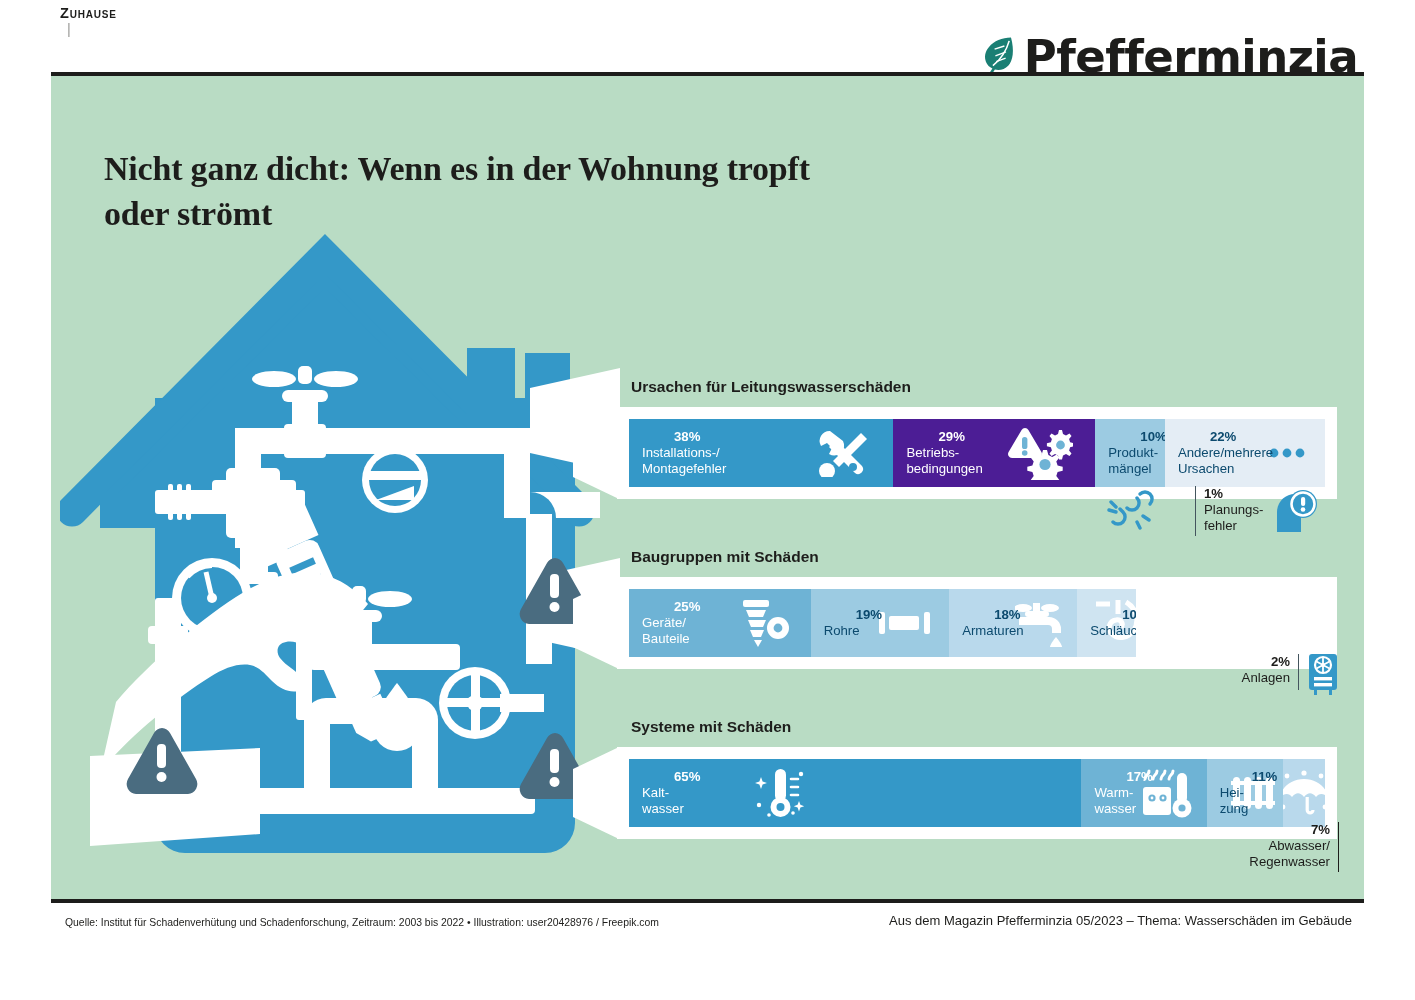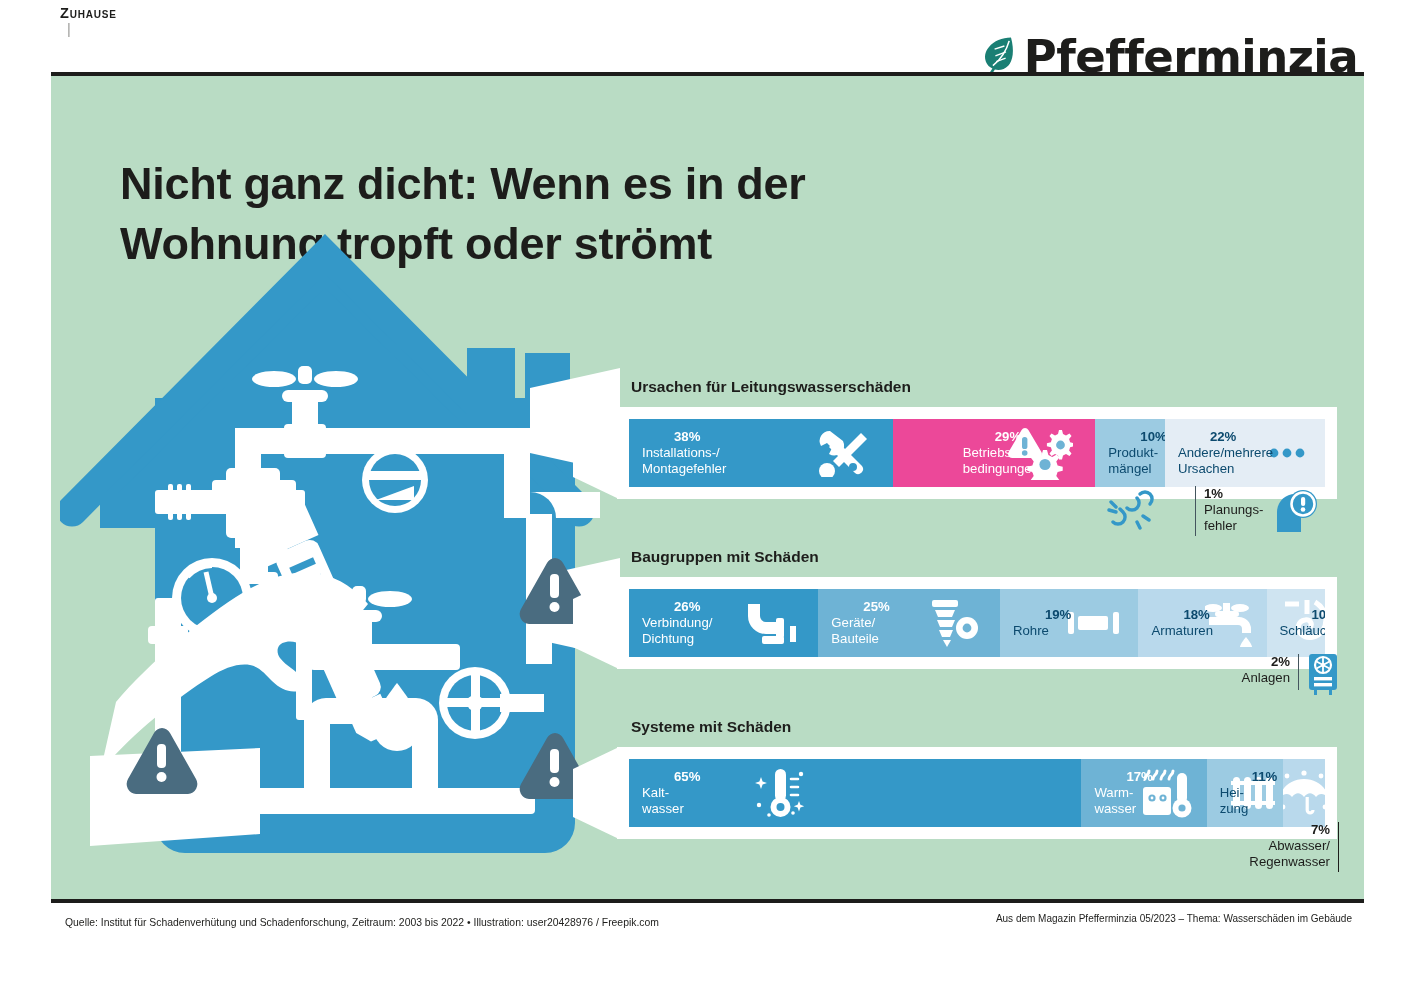--- a/index.html
+++ b/index.html
@@ -23,22 +23,22 @@
     display:flex;align-items:center;gap:6px;}
   .logo-word{font-family:"DejaVu Sans",sans-serif;font-weight:700;font-size:45px;
     color:#1d1d1b;letter-spacing:-.012em;line-height:1;}
   .logo-leaf{width:40px;height:44px;display:block;}
 
   
   .panel{position:absolute;left:51px;top:76px;width:1313px;height:827px;
     background:#b9dcc4;}
   .panel-top-rule{position:absolute;left:51px;top:72px;width:1313px;height:4px;background:#1d1d1b;}
 
-  .title{position:absolute;left:120px;top:124px;width:720px;
-    font-family:Liberation Sans, sans-serif;font-weight:700;font-size:45px;line-height:1.32;
+  .title{position:absolute;left:104px;top:124px;width:720px;
+    font-family:Liberation Serif, serif;font-weight:700;font-size:34px;line-height:1.32;
     color:#1d1d1b;letter-spacing:-.006em;}
 
   
   .house-wrap{position:absolute;left:60px;top:228px;width:560px;height:650px;}
   .house-wrap svg{display:block;}
 
   
   .group{position:absolute;}
   .g-head{font-family:Liberation Sans, sans-serif;font-weight:700;font-size:15.5px;
     color:#1d1d1b;letter-spacing:0;margin:0 0 11px 14px;}
@@ -60,21 +60,21 @@
   
   .ann{position:absolute;display:flex;align-items:flex-start;gap:8px;}
   .ann .lead{width:1px;background:#44555e;}
   .ann .atxt{font-size:13.2px;line-height:1.22;color:#1d1d1b;white-space:pre-line;}
   .ann .apct{font-weight:700;display:block;}
   .ann .aico{flex:0 0 auto;}
 
   
   .foot{position:absolute;left:0;top:903px;width:1415px;height:97px;background:#fff;}
   .src{position:absolute;left:65px;top:917px;font-size:10.4px;color:#1d1d1b;white-space:nowrap;}
-  .mag{position:absolute;right:63px;top:913px;font-size:10px;color:#1d1d1b;white-space:nowrap;}
+  .mag{position:absolute;right:63px;top:913px;font-size:13px;color:#1d1d1b;white-space:nowrap;}
   .foot-rule{position:absolute;left:51px;top:899px;width:1313px;height:4px;background:#1d1d1b;}
 </style>
 </head>
 <body>
 
 <div class="page">
 
   <div class="hdr">
     <div class="kicker">
       <span class="b sc">Zuhause</span><span class="bar">|</span><span class="thin sc">Wasserschäden</span>
@@ -240,21 +240,21 @@
               <path d="M15 2 a10 10 0 0 0 -9 15 l6 -3 5 5 -3 6 a10 10 0 0 0 14 -13 z"></path>
               <path d="M14 18 L40 44 a5 5 0 0 0 7 -7 L21 11 z"></path>
               <path d="M48 3 a9 9 0 0 0 -13 1 L9 32 a7 7 0 0 0 9 9 L46 16 a9 9 0 0 0 2 -13z" opacity="0"></path>
               <path d="M46 4 L18 32 l6 6 L52 10 z" transform="rotate(0)"></path>
               <path d="M12 34 a8 8 0 1 0 8 8 a8 8 0 0 0 -8 -8z" fill="#fff"></path>
               <circle cx="38" cy="38" r="4" fill="#3498c8"></circle>
             </svg>
           </span>
         </div>
 
-        <div class="seg dark" style="flex:0 0 29%;background:#ec4899;justify-content:center;">
+        <div class="seg dark" style="flex:0 0 29%;background:#4c1d95;">
           <span class="txt"><span class="pct">29%</span><span>Betriebs-
 bedingungen</span></span>
           <span class="ico" style="right:22px;top:50%;transform:translateY(-50%);">
             <svg width="66" height="54" viewBox="0 0 66 54" fill="#fff">
               <path d="M18 2 a4 4 0 0 1 3.4 2 l13 22 a4 4 0 0 1 -3.4 6 H5 a4 4 0 0 1 -3.4 -6 l13 -22 A4 4 0 0 1 18 2z"></path>
               <rect x="15" y="11" width="5.4" height="12" rx="2.6" fill="#6eb3d5"></rect>
               <circle cx="17.7" cy="27" r="2.8" fill="#6eb3d5"></circle>
               <g>
                 <path d="M52 4 l3 0 1 4 3 1.5 3.5 -2 2 2.5 -2.4 3 1 3.2 4 1 0 3 -4 1 -1 3.2 2.4 3 -2 2.5 -3.5 -2 -3 1.5 -1 4 -3 0 -1 -4 -3 -1.5 -3.5 2 -2 -2.5 2.4 -3 -1 -3.2 -4 -1 0 -3 4 -1 1 -3.2 -2.4 -3 2 -2.5 3.5 2 3 -1.5z"></path>
                 <circle cx="53.5" cy="19" r="4.4" fill="#6eb3d5"></circle>
@@ -313,32 +313,20 @@
         </svg>
       </span>
     </div>
   </div>
 
   <div class="group" style="left:617px;top:548px;width:720px;">
     <div class="g-head">Baugruppen mit Schäden</div>
     <div class="card">
       <div class="bar">
 
-        <div class="seg dark" style="flex:0 0 27.2%;background:#3498c8;">
-          <span class="txt"><span class="pct">26%</span><span>Verbindung/
-Dichtung</span></span>
-          <span class="ico" style="right:22px;top:50%;transform:translateY(-50%);">
-            <svg width="52" height="46" viewBox="0 0 52 46" fill="#fff">
-              <path d="M4 4 h12 v12 a6 6 0 0 0 6 6 h10 v12 H22 A18 18 0 0 1 4 16 z"></path>
-              <rect x="32" y="18" width="8" height="20" rx="2"></rect>
-              <path d="M46 26 h6 v16 h-6z"></path>
-              <rect x="18" y="36" width="22" height="8" rx="2"></rect>
-            </svg>
-          </span>
-        </div>
 
         <div class="seg dark" style="flex:0 0 26.1%;background:#6eb3d5;align-items:center;">
           <span class="txt"><span class="pct">25%</span><span>Geräte/
 Bauteile</span></span>
           <span class="ico" style="right:22px;top:50%;transform:translateY(-50%);">
             <svg width="52" height="50" viewBox="0 0 52 50" fill="#fff">
               <rect x="6" y="2" width="26" height="7" rx="2"></rect>
               <path d="M9 12 h20 l-3 7 H12z"></path>
               <path d="M11 22 h18 l-3 7 H14z"></path>
               <path d="M13 32 h14 l-3 7 H16z"></path>

